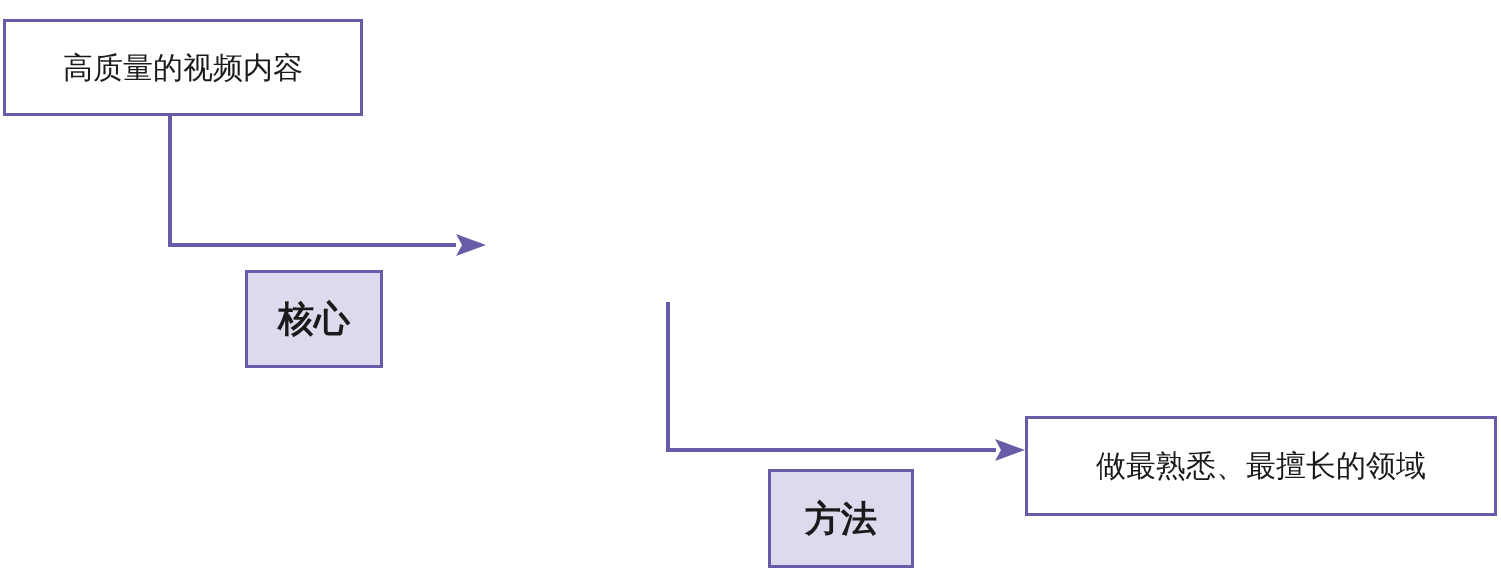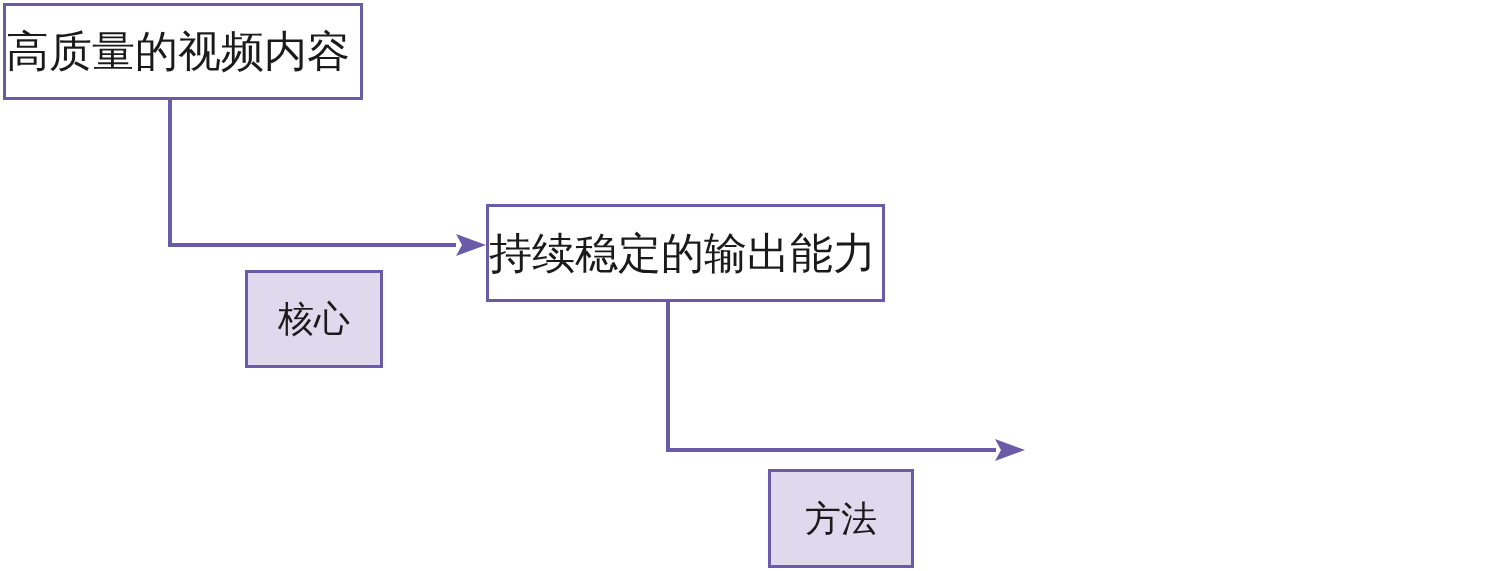--- a/index.html
+++ b/index.html
@@ -32,40 +32,41 @@
     fill: var(--connector, #6A5BA8);
     stroke: none;
   }
   .node {
     position: absolute;
     box-sizing: border-box;
     border: 3px solid var(--border, #6A5BA8);
     background: var(--node_fill, #ffffff);
     display: flex;
     align-items: center;
-    justify-content: flex-start;
+    justify-content: center;
     color: var(--text, #1a1a1a);
-    font-size: 43px;
+    font-size: 30px;
     line-height: 1;
     white-space: nowrap;
+    margin-top: 16px;
   }
   .node-1 { left: 3px;    top: 3px;   width: 360px; height: 97px; }
   .node-2 { left: 486px;  top: 204px; width: 399px; height: 98px; }
   .node-3 { left: 1025px; top: 400px; width: 472px; height: 100px; }
   .edge-label {
     position: absolute;
     box-sizing: border-box;
     border: 3px solid var(--border, #6A5BA8);
     background: var(--label_fill, #DED9ED);
     display: flex;
     align-items: center;
     justify-content: center;
     color: var(--text, #1a1a1a);
     font-size: 36px;
-    font-weight: 400;
+    font-weight: 700;
     line-height: 1;
     white-space: nowrap;
   }
   .label-core   { left: 245px; top: 270px; width: 138px; height: 98px; }
   .label-method { left: 768px; top: 469px; width: 146px; height: 99px; }
 </style>
 </head>
 <body>
 
 <div class="canvas">
@@ -74,24 +75,24 @@
     <path class="elbow" d="M170,100 L170,245 L456,245"></path>
     <polygon class="arrowhead" points="486,245 456,234 462,245 456,256"></polygon>
     <path class="elbow" d="M668,302 L668,450 L996,450"></path>
     <polygon class="arrowhead" points="1025,450 995,439 1001,450 995,461"></polygon>
   </svg>
 
   <div class="node node-1">
     <span>高质量的视频内容</span>
   </div>
 
-  <div class="node node-2">
-    <span>持续稳定的输出能力</span>
+
+  <div class="node node-3">
+    <span>做最熟悉、最擅长的领域</span>
   </div>
-
 
   <div class="edge-label label-core">
     <span>核心</span>
   </div>
 
   <div class="edge-label label-method">
     <span>方法</span>
   </div>
 
 </div>

